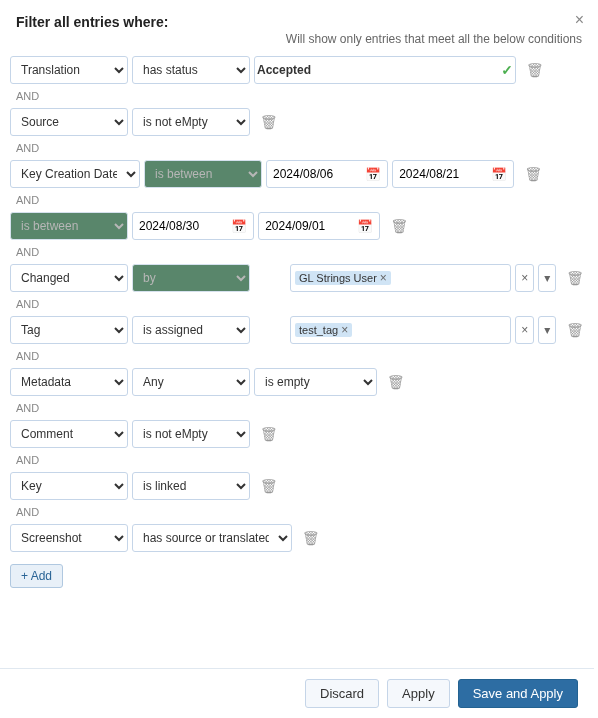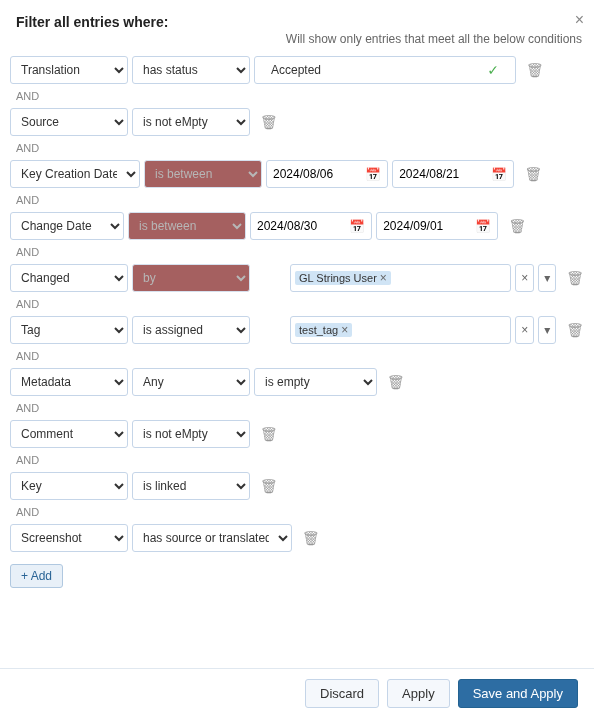--- a/index.html
+++ b/index.html
@@ -70,21 +70,21 @@
       height: 28px;
       appearance: auto;
     }
     select.filter-select.field-select {
       width: 118px;
     }
     select.filter-select.condition-select {
       width: 118px;
     }
     select.filter-select.condition-select.disabled {
-      background: #7f1d1d;
+      background: #14532d;
       color: #999;
     }
     select.filter-select.value-select {
       width: 123px;
     }
     .tag-input-container {
       display: flex;
       align-items: center;
       border: 1px solid #c5d5e8;
       border-radius: 3px;
@@ -179,24 +179,25 @@
       background: #2d6da3;
       color: #fff;
       border-color: #236291;
     }
     .status-dropdown-wrap {
       display: flex;
       align-items: center;
       border: 1px solid #c5d5e8;
       border-radius: 3px;
       background: #fff;
-      padding: 2px 16px;
+      padding: 2px 2px;
       width: 262px;
       height: 28px;
       justify-content: space-between;
+      font-weight: bold;
     }
     .calendar-icon {
       color: #888;
       font-size: 13px;
       margin-left: 2px;
     }
     .date-field-wrap {
       display: flex;
       align-items: center;
       border: 1px solid #c5d5e8;
@@ -267,23 +268,20 @@
       <div class="date-field-wrap">
         <input type="text" value="2024/08/21" style="">
         <span class="calendar-icon">📅</span>
       </div>
       <button class="delete-btn">🗑</button>
     </div>
 
     <div class="and-label">AND</div>
 
     <div class="filter-row">
-      <select class="filter-select field-select" style="width:114px;">
-        <option>Change Date</option>
-      </select>
       <select class="filter-select condition-select disabled" disabled="">
         <option>is between</option>
       </select>
       <div class="date-field-wrap">
         <input type="text" value="2024/08/30" style="">
         <span class="calendar-icon">📅</span>
       </div>
       <div class="date-field-wrap">
         <input type="text" value="2024/09/01" style="">
         <span class="calendar-icon">📅</span>

